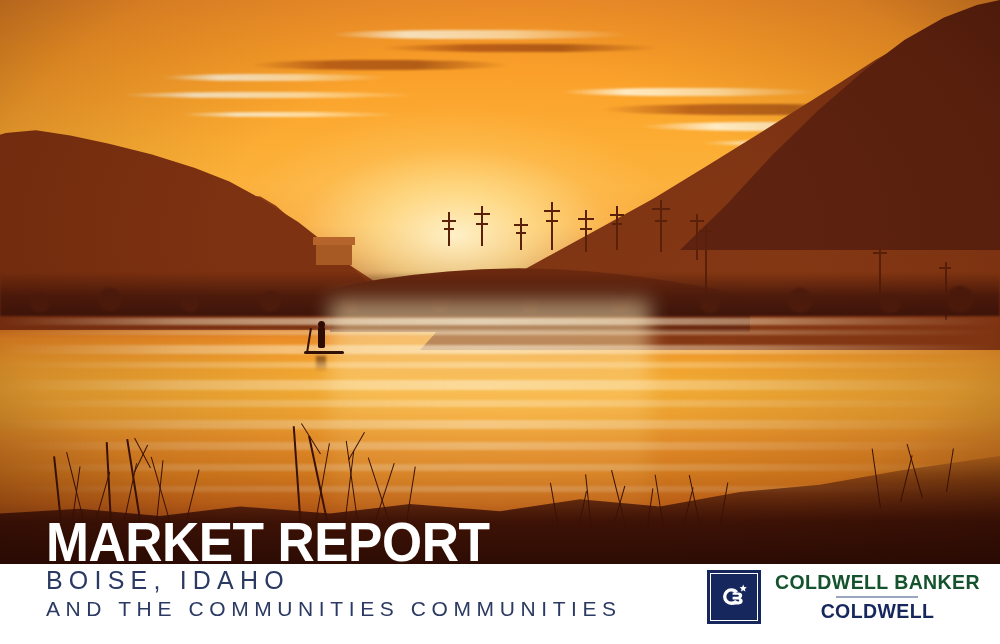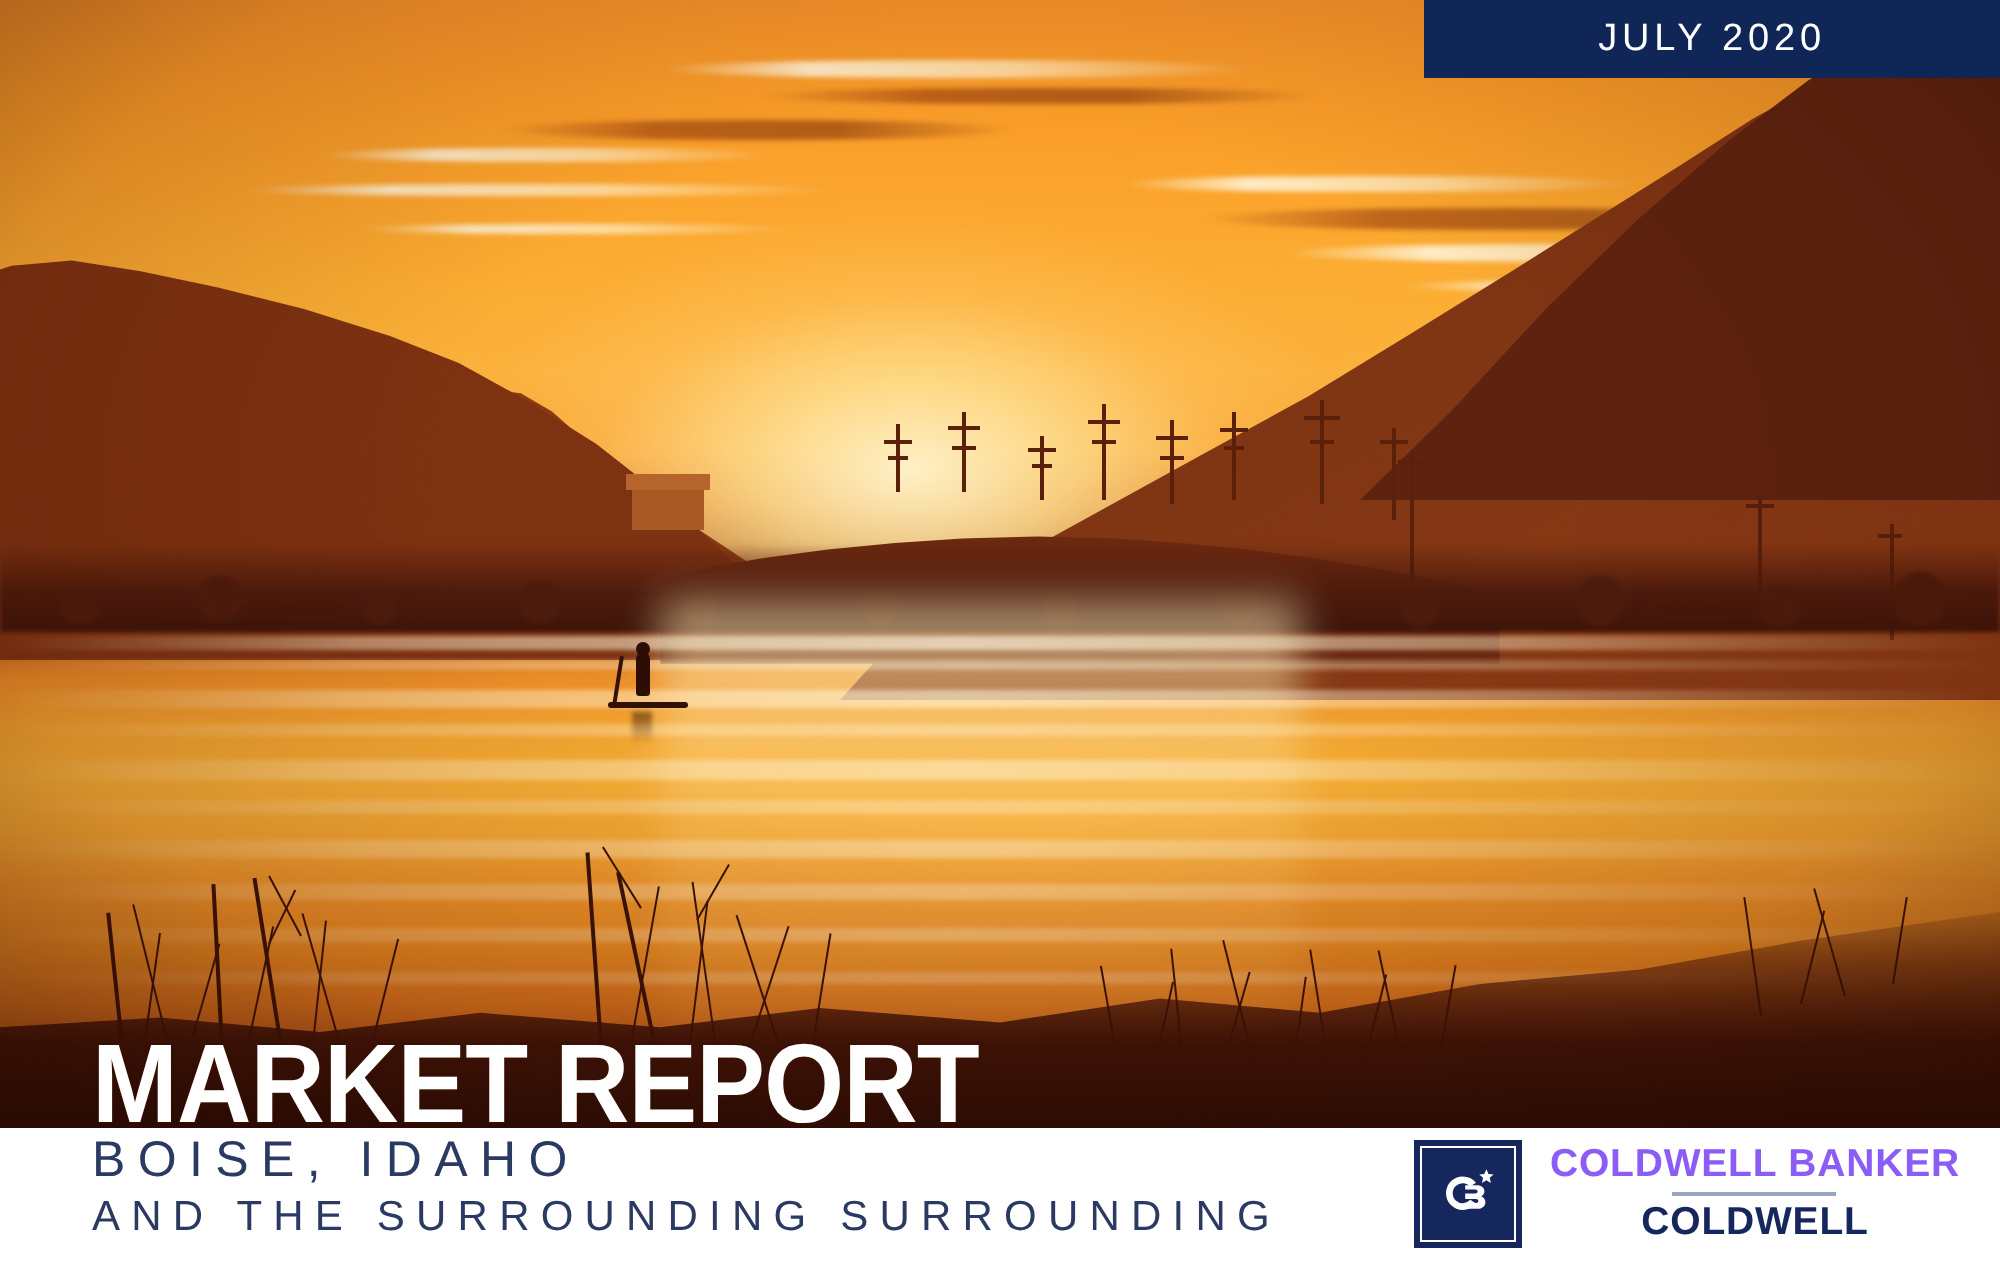--- a/index.html
+++ b/index.html
@@ -225,21 +225,21 @@
   }
   .logo-mark .frame{
     position:absolute; inset:0; border:2px solid #15275c; background:#15275c;
   }
   .logo-mark .inner{
     position:absolute; inset:3px; border:1.6px solid #ffffff;
   }
   .logo-mark svg{ position:relative; z-index:2; }
   .logo-text{ display:flex; flex-direction:column; align-items:center; }
   .logo-top{
-    color:#8b5cf6; font-weight:700; font-size:19.5px; letter-spacing:.4px;
+    color:#14532d; font-weight:700; font-size:19.5px; letter-spacing:.4px;
     font-family:"Liberation Sans", sans-serif; white-space:nowrap;
   }
   .logo-rule{ width:82px; height:1.6px; background:#9aa5c0; margin:2.5px 0 2px; }
   .logo-bot{
     color:#15275c; font-weight:700; font-size:19.5px; letter-spacing:.4px;
     font-family:"Liberation Sans", sans-serif; white-space:nowrap;
   }
 </style>
 </head>
 <body>
@@ -382,30 +382,27 @@
       <span class="twig" style="left:720px; bottom:40px; width:1.2px; height:42px; transform:rotate(10deg);"></span>
       <span class="twig" style="left:880px; bottom:56px; width:1.4px; height:60px; transform:rotate(-8deg);"></span>
       <span class="twig" style="left:900px; bottom:62px; width:1.2px; height:48px; transform:rotate(14deg);"></span>
       <span class="twig" style="left:922px; bottom:66px; width:1.4px; height:56px; transform:rotate(-16deg);"></span>
       <span class="twig" style="left:946px; bottom:72px; width:1.2px; height:44px; transform:rotate(9deg);"></span>
     </div>
 
     <div class="vignette"></div>
   </div>
 
-  <div class="date-banner" style="background:#0f2656;">
-    <span class="label">JULY 2020</span>
-  </div>
 
   <div class="title-main">MARKET REPORT</div>
 
   <div class="footer">
 
     <div class="sub1" style="color:#2b3a63;">BOISE, IDAHO</div>
-    <div class="sub2" style="color:#2b3a63;">AND THE SURROUNDING SURROUNDING</div>
+    <div class="sub2" style="color:#2b3a63;">AND THE COMMUNITIES COMMUNITIES</div>
 
     <div class="logo">
       <div class="logo-mark">
         <span class="frame"></span>
         <span class="inner"></span>
         <svg width="36" height="36" viewBox="0 0 36 36" aria-hidden="true">
 
           <path d="M15.4 9.2a8.4 8.4 0 1 0 0 16.8 8.4 8.4 0 0 0 6.6-3.2l-2.9-1.9a5 5 0 1 1 0-6.6l2.9-1.9a8.4 8.4 0 0 0-6.6-3.2z" fill="#ffffff"></path>
 
           <path d="M16.6 13.6h5.9c2.2 0 3.7 1.2 3.7 3 0 1.2-.6 2.1-1.6 2.6 1.3.4 2.1 1.5 2.1 2.9 0 2-1.6 3.3-4 3.3h-6.1v-2.9h5.3c.8 0 1.3-.4 1.3-1s-.5-1-1.3-1h-5.3v-2.7h5c.7 0 1.2-.4 1.2-1s-.5-1-1.2-1h-5z" fill="#ffffff"></path>

